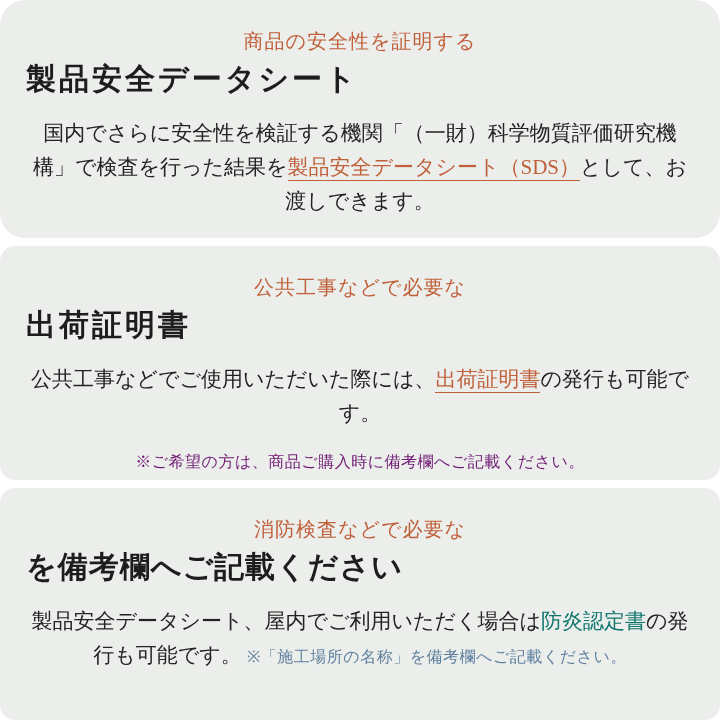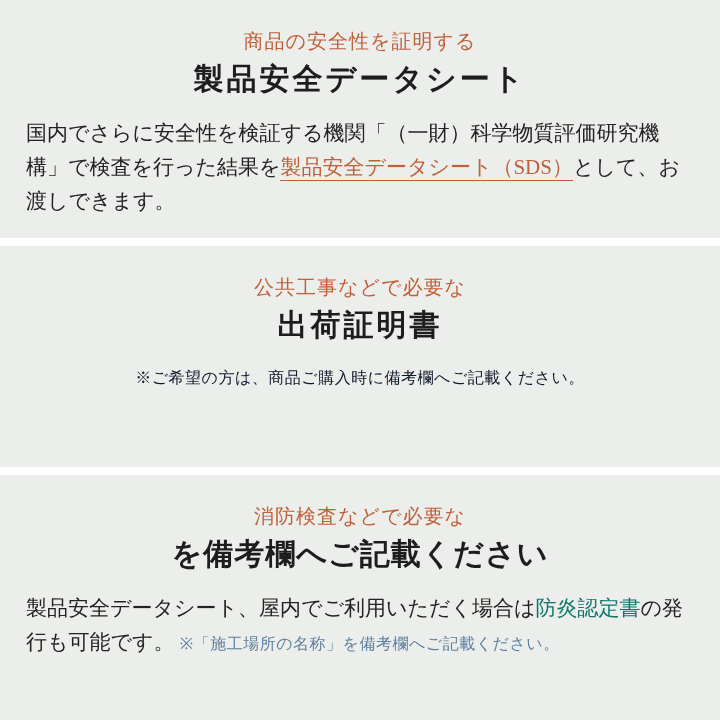--- a/index.html
+++ b/index.html
@@ -22,65 +22,65 @@
     background: #ffffff;
   }
   .section {
     background: #eceeeb;
     box-sizing: border-box;
     padding: 22px 26px 20px 26px;
     position: relative;
   }
   .section + .section {
     margin-top: 8px;
+    border-radius: 15px;
   }
-  .sec-1 { height: 248px; }
+  .sec-1 { height: 248px; border-radius: 25px; }
   .sec-2 { height: 234px; }
   .sec-3 { height: 260px; }
 
   .eyebrow {
     text-align: center;
     color: #c0603a;
     font-size: 20px;
     letter-spacing: 1px;
     font-weight: 500;
     margin: 6px 0 4px 0;
     font-family: "Liberation Serif", serif;
   }
   .headline {
-    text-align: center;
     color: #1d1d1d;
     font-size: 30px;
     letter-spacing: 3px;
     font-weight: 700;
     margin: 4px 0 16px 0;
     font-family: Liberation Serif, serif;
   }
   .headline.tight {
     letter-spacing: 1px;
   }
   .body-text {
     font-size: 21px;
     line-height: 1.62;
     color: #232323;
     font-family: "Liberation Serif", serif;
     letter-spacing: 0px;
-    text-align: left;
+    text-align: center;
   }
   .accent {
     color: #0f766e;
   }
   .accent-underline {
     color: #c0603a;
     border-bottom: 1px solid #c0603a;
     padding-bottom: 1px;
   }
   .note {
     text-align: center;
-    color: #0f172a;
+    color: #701a75;
     font-size: 16px;
     letter-spacing: 0.5px;
     margin-top: 22px;
     font-family: "Liberation Serif", serif;
   }
   .note-inline {
     color: #5d7f9e;
     font-size: 16px;
     letter-spacing: 0.5px;
     font-family: Liberation Sans, sans-serif;
@@ -95,20 +95,23 @@
     <div class="eyebrow">商品の安全性を証明する</div>
     <div class="headline">製品安全データシート</div>
     <div class="body-text">
       <span>国内でさらに安全性を検証する機関「（一財）科学物質評価研究機構」で検査を行った結果を</span><span class="accent-underline">製品安全データシート（SDS）</span><span>として、お渡しできます。</span>
     </div>
   </div>
 
   <div class="section sec-2">
     <div class="eyebrow">公共工事などで必要な</div>
     <div class="headline">出荷証明書</div>
+    <div class="body-text">
+      <span>公共工事などでご使用いただいた際には、</span><span class="accent-underline">出荷証明書</span><span>の発行も可能です。</span>
+    </div>
     <div class="note">※ご希望の方は、商品ご購入時に備考欄へご記載ください。</div>
   </div>
 
   <div class="section sec-3">
     <div class="eyebrow">消防検査などで必要な</div>
     <div class="headline tight">を備考欄へご記載ください</div>
     <div class="body-text">
       <span>製品安全データシート、屋内でご利用いただく場合は</span><span class="accent">防炎認定書</span><span>の発行も可能です。</span>
       <span class="note-inline">※「施工場所の名称」を備考欄へご記載ください。</span>
     </div>

